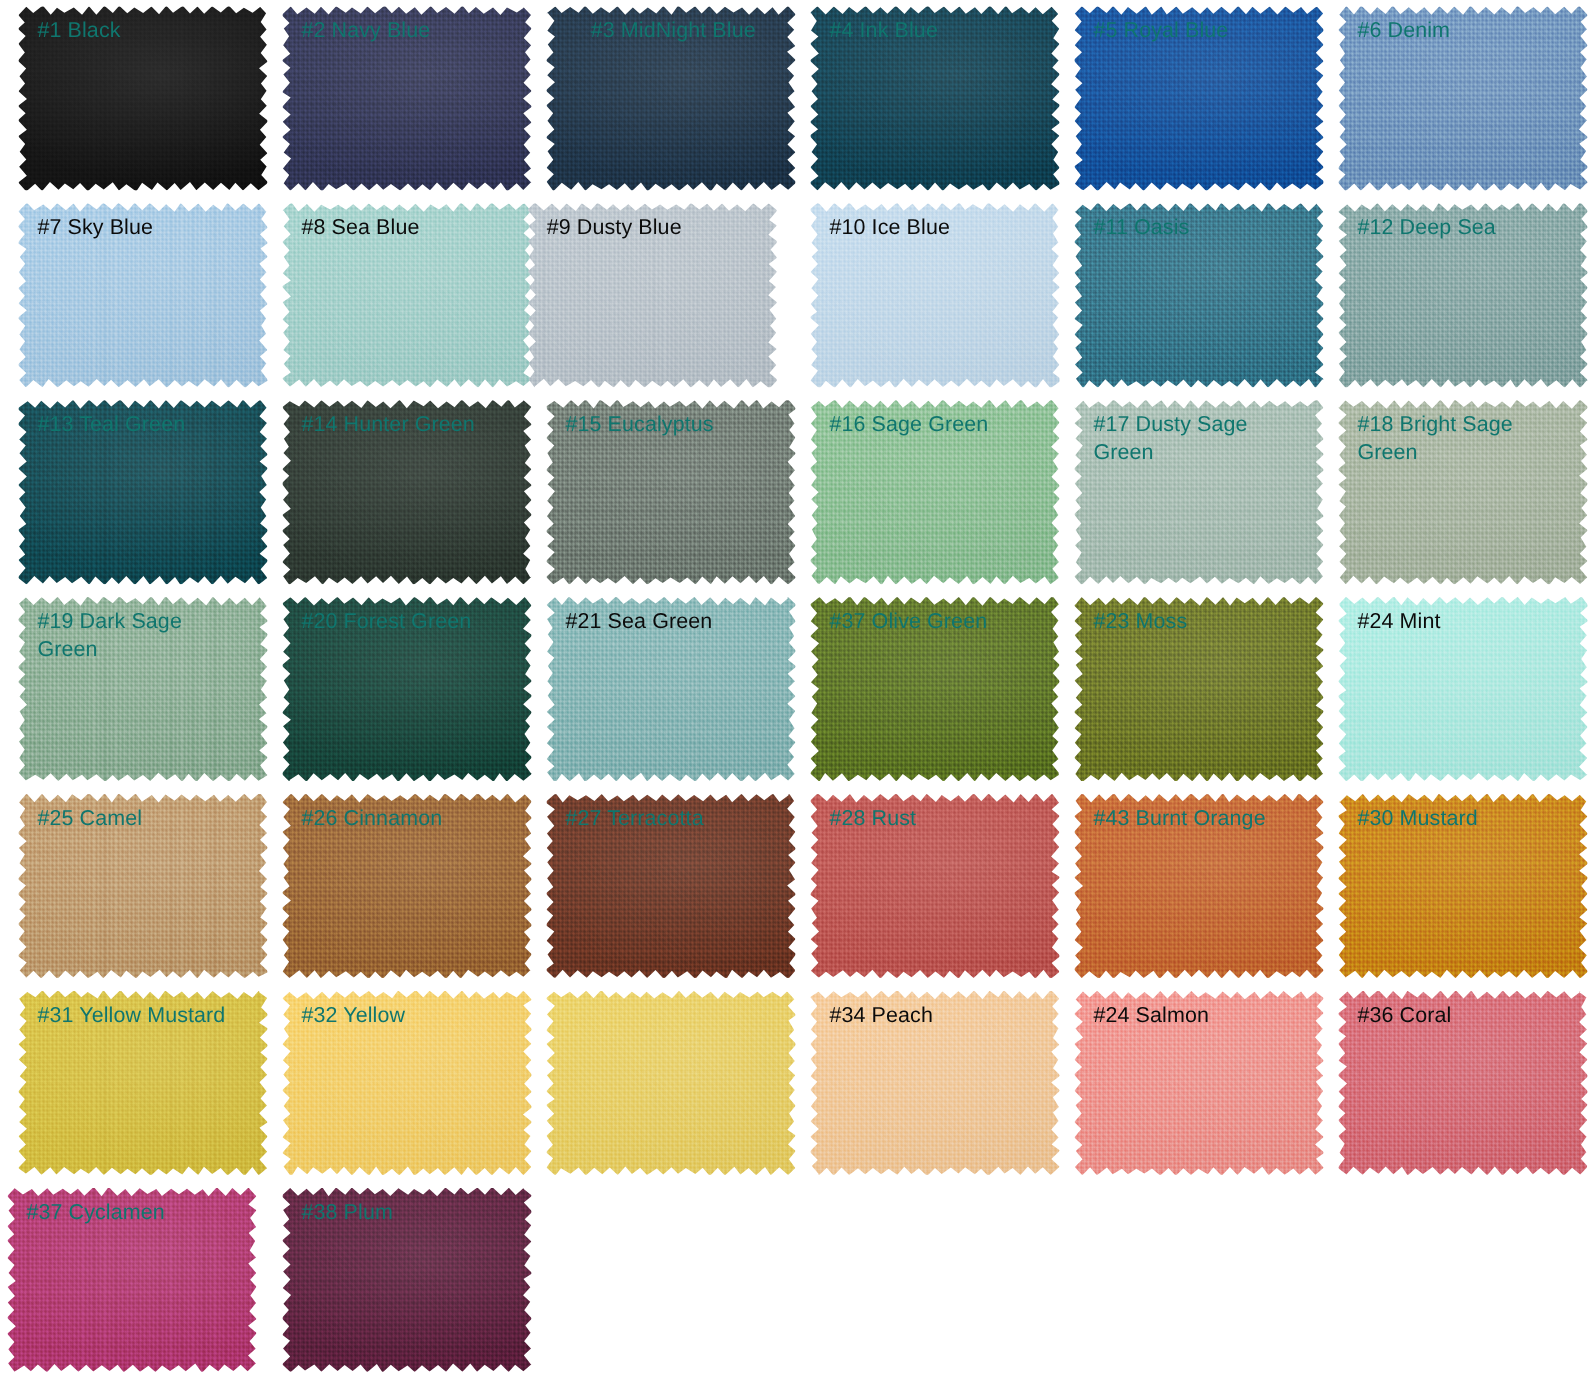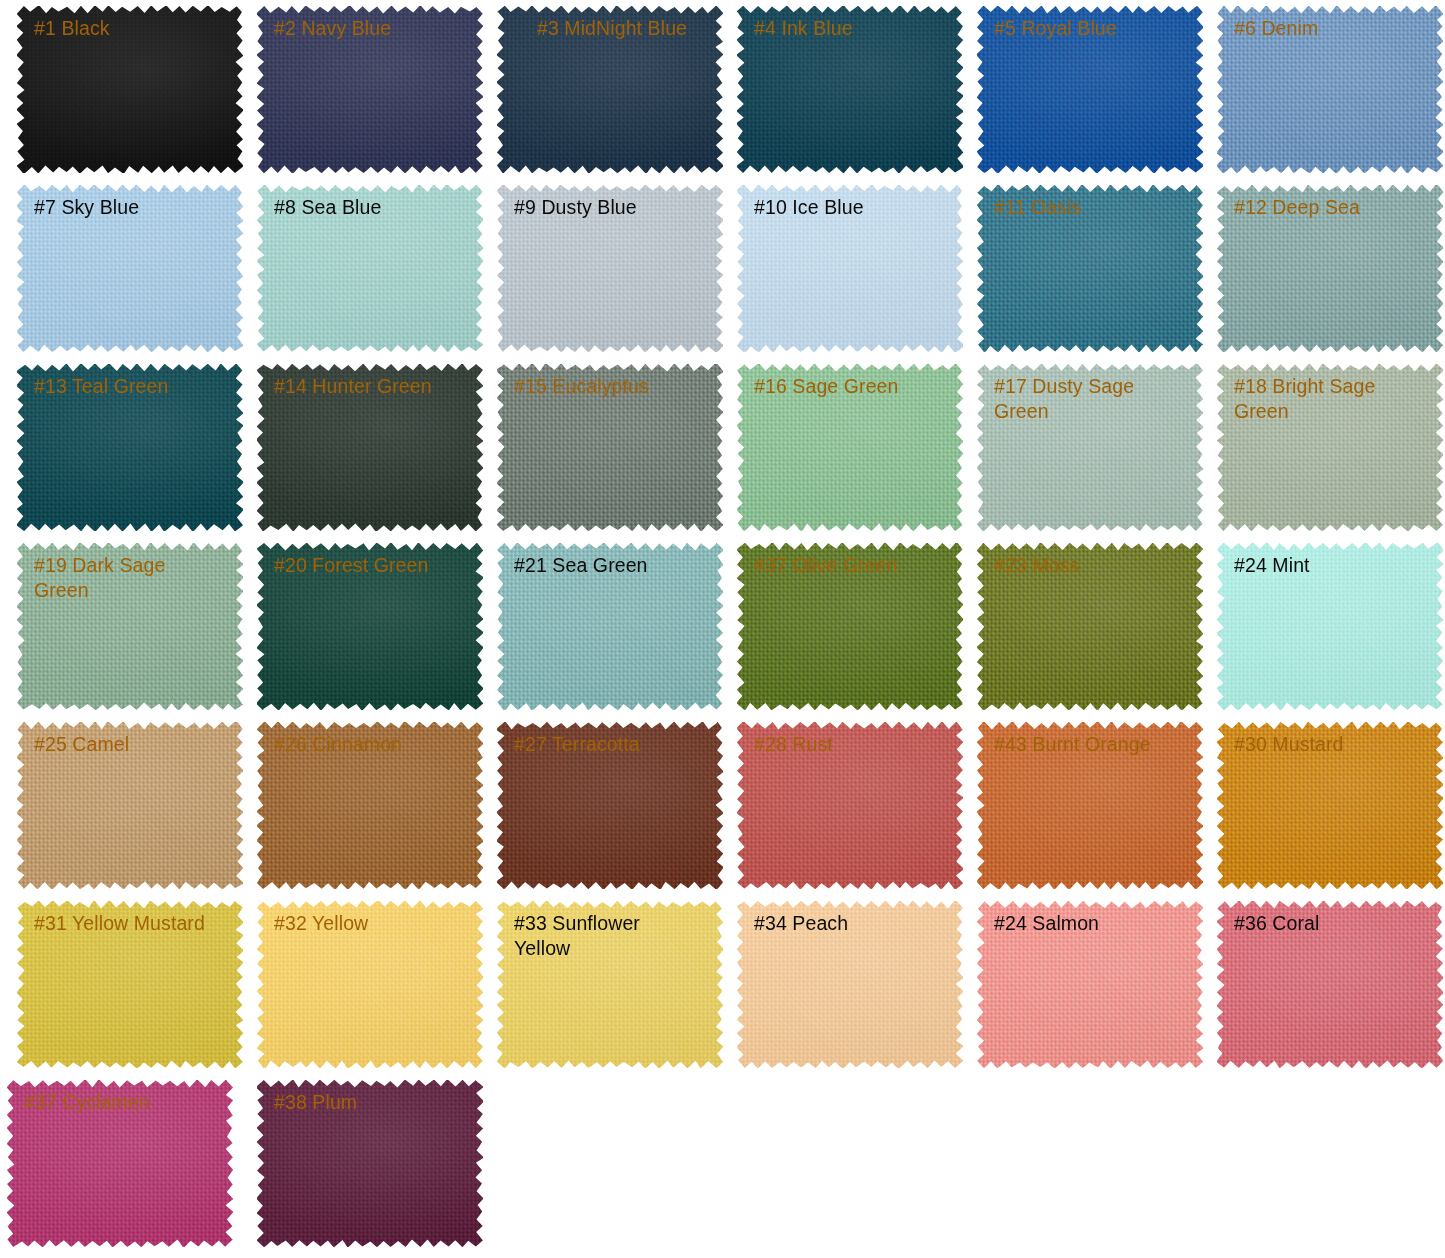--- a/index.html
+++ b/index.html
@@ -78,21 +78,21 @@
     position: absolute;
     left: 17px;
     top: 10px;
     width: 196px;
     font-size: 19.5px;
     line-height: 25px;
     letter-spacing: 0.1px;
     white-space: pre-line;
     z-index: 5;
   }
-  .label-light { color: #a16207; }
+  .label-light { color: #0f766e; }
   .label-dark  { color: #0b0b0b; }
 </style>
 </head>
 <body>
 
 <div id="swatch-grid">
     <div class="swatch" style="left: 17px; top: 6px; width: 226px; height: 167px;">
       <div class="swatch-fabric" style="clip-path: polygon(0.1px 7.4px, 6.9px 0.1px, 13.2px 5.8px, 21.9px -1px, 29.1px 7.3px, 34.8px 1px, 41.5px 5.6px, 50.1px 0.8px, 57.6px 7.3px, 63.9px -0.3px, 70.6px 7.3px, 77.9px -0.7px, 85.6px 5.8px, 91.4px -0.7px, 98.7px 6px, 105.1px 0.8px, 113.1px 5.8px, 120.7px -0.1px, 127.6px 7px, 134.2px -0.8px, 140.3px 5.6px, 149.2px -0.7px, 155.7px 6.3px, 162.5px 0px, 168.6px 6.5px, 175.8px -0.3px, 183.7px 5.4px, 191px -1px, 197.7px 6.1px, 204.7px 1px, 212.6px 5.7px, 219.7px 0.2px, 219.6px 0.3px, 224.9px 6.1px, 220px 13.9px, 225.3px 20.8px, 219.5px 27.3px, 225.6px 34.6px, 220px 42.2px, 226.4px 49.8px, 218.5px 56px, 225.9px 63.1px, 220.2px 69.8px, 225.3px 76.6px, 220.1px 84.2px, 225.5px 90.2px, 218.6px 97.3px, 226.9px 104.1px, 219.3px 111.9px, 225.1px 118.6px, 219.1px 125.7px, 226.1px 133.3px, 219.6px 139.2px, 225.4px 145.3px, 220.5px 153px, 226.6px 159.7px, 225px 161.5px, 218px 166.9px, 211px 160.6px, 203.9px 167.2px, 197px 160.1px, 191.5px 166.7px, 183.9px 160.1px, 176.8px 166.8px, 169.2px 159.9px, 161.5px 166.9px, 155.7px 159.5px, 147.2px 166.7px, 141.8px 160.3px, 134.7px 167.2px, 126.2px 159.8px, 121.1px 166.8px, 112.2px 160.1px, 106.8px 168px, 97.9px 161.4px, 91.1px 167.2px, 85.5px 159.6px, 77.3px 166.2px, 70px 161px, 62.9px 167.8px, 55.8px 160.4px, 49.6px 166.1px, 42px 160.8px, 36.2px 166.4px, 28.4px 159.4px, 21.3px 167.6px, 14.9px 161.1px, 7.3px 167.7px, 5.9px 167px, -0.4px 159.8px, 7.4px 153.8px, 0.4px 145.6px, 6.9px 139.1px, 0.9px 131.9px, 5.9px 124.9px, -0.5px 117.9px, 7.4px 112px, -0.7px 103.4px, 6.3px 96.9px, -0.7px 90.4px, 7.5px 84.1px, -0.2px 76.9px, 5.8px 69.9px, 0.7px 63.3px, 6.8px 56.3px, -0.8px 49.2px, 5.6px 41.8px, -0.3px 33.8px, 6.3px 26.8px, -0.8px 20.2px, 5.5px 14.4px, -0.4px 7.7px);">
         <div class="swatch-color" style="background: rgb(17, 17, 17);"></div>
         <div class="swatch-weave"></div>
@@ -149,21 +149,21 @@
       <div class="swatch-label label-dark">#7 Sky Blue</div>
     </div>
     <div class="swatch" style="left: 257px; top: 185px; width: 226px; height: 167px;">
       <div class="swatch-fabric" style="clip-path: polygon(-0.2px 6.4px, 8px -0.8px, 14.2px 7.3px, 22px 0.4px, 28.8px 7.5px, 35px 1.1px, 43.2px 5.4px, 50.4px 1.1px, 57.6px 5.6px, 64.1px 0.6px, 71.3px 6.6px, 78.2px 0px, 85.5px 6px, 92.1px 1.1px, 99.7px 6.7px, 105.9px 0.9px, 113.6px 6.8px, 120.7px 0.3px, 128.2px 7.5px, 134.4px 0.8px, 142px 5.5px, 148.8px 0.7px, 155.1px 7.5px, 162px -0.9px, 170.6px 7px, 176.6px -0.6px, 183.7px 5.6px, 189.9px -0.9px, 197.3px 5.6px, 205.6px -0.1px, 211.9px 5.9px, 218px 0.7px, 219.8px 0px, 225.8px 6.9px, 218.8px 14.5px, 225.3px 20.9px, 218.9px 27.1px, 226.9px 34.2px, 220.2px 42.5px, 225.4px 48.9px, 219.9px 55.9px, 226.9px 63.3px, 220.1px 68.8px, 226.5px 75.8px, 220px 84.2px, 225.4px 89.6px, 219.4px 97px, 226.4px 103.5px, 220.3px 112.1px, 225.3px 117.9px, 218.5px 124.3px, 225px 132.7px, 218.9px 139.2px, 225.4px 145.1px, 218.7px 154.2px, 226.9px 159.6px, 225.9px 160.1px, 218.8px 166px, 212.1px 161.5px, 204px 166.4px, 197.2px 159.8px, 191px 167.6px, 183.9px 159.8px, 177.6px 167.6px, 169px 159.8px, 161.7px 166.8px, 156.2px 159.7px, 149.3px 166.9px, 140.5px 160.1px, 133.9px 167.2px, 128.1px 161.5px, 121px 166.4px, 113.5px 160.5px, 106.1px 165.9px, 99.5px 160.4px, 91.3px 166.3px, 84.1px 161.4px, 76.8px 166.6px, 70.4px 161.4px, 62.8px 166px, 55.7px 159.8px, 49.2px 166.2px, 43px 161px, 34.9px 166.8px, 28.4px 159.6px, 21px 166.5px, 15px 159.9px, 6.7px 166.3px, 6.1px 166px, -0.5px 159.1px, 7.5px 153.5px, 0.9px 145.9px, 7.1px 138.6px, 0.6px 133.2px, 6.5px 125.4px, 0.4px 117.4px, 5.8px 111px, -0.2px 105.5px, 6.2px 98.3px, -0.1px 89.7px, 7.5px 84.5px, -0.8px 75.5px, 7.4px 70.1px, 0px 63.3px, 6.2px 56.4px, 1px 48.5px, 6.2px 42.5px, -0.4px 35px, 7.3px 27.9px, 0.9px 20.7px, 6.3px 14.4px, 1px 6.8px);">
         <div class="swatch-color" style="background: rgb(164, 211, 205);"></div>
         <div class="swatch-weave"></div>
         <div class="swatch-sheen"></div>
       </div>
       <div class="swatch-label label-dark">#8 Sea Blue</div>
     </div>
-    <div class="swatch" style="left: 497px; top: 185px; width: 226px; height: 167px;">
+    <div class="swatch" style="left: 480px; top: 185px; width: 226px; height: 167px;">
       <div class="swatch-fabric" style="clip-path: polygon(-0.6px 6px, 6.2px -0.9px, 14.3px 6.3px, 21.7px 0px, 28.8px 6.6px, 35.1px 0.1px, 43.4px 6.9px, 48.9px -0.2px, 57.3px 6px, 63.2px -0.6px, 71.7px 5.6px, 77.3px 0.7px, 83.9px 6.4px, 91.2px 0.7px, 97.9px 6.7px, 106.3px 0.3px, 112.7px 5.4px, 120.1px 1px, 126.7px 5.7px, 134.7px 1px, 142.2px 5.7px, 148.1px -0.4px, 155.7px 5.4px, 162.9px 0.2px, 169px 6.5px, 176.4px 0px, 182.7px 6.6px, 190.1px 1px, 197.5px 7.1px, 204.8px -0.2px, 212.1px 5.6px, 219.9px -0.8px, 218.9px -0.1px, 226.6px 6.4px, 219.2px 14.9px, 226.2px 19.9px, 218.5px 28.3px, 227.1px 34.8px, 220.5px 41.9px, 226.5px 49.4px, 218.8px 54.9px, 226.4px 62.1px, 218.9px 70.5px, 225.4px 76px, 218.4px 83.5px, 226.6px 90.1px, 219.5px 96.6px, 225.7px 104.7px, 220.1px 111.2px, 225.6px 117.5px, 218.5px 126.3px, 226.1px 132.3px, 218.5px 139.2px, 225.7px 146.9px, 219.4px 154px, 227px 160.5px, 226.4px 160.8px, 219.5px 168.1px, 211.6px 161.6px, 204.4px 167.3px, 198.5px 159.5px, 191.2px 167.4px, 183.8px 159.7px, 175.5px 166.8px, 169px 159.8px, 163.3px 167.1px, 155.7px 160.4px, 148px 167.6px, 141.2px 159.8px, 133.1px 166.9px, 126.8px 161.1px, 120.7px 166.6px, 113px 161.2px, 106px 167.2px, 97.8px 160.2px, 91.7px 167.7px, 84.3px 160.4px, 77.9px 167.3px, 69.8px 161.2px, 64.4px 167.7px, 57.3px 160.4px, 50.3px 166.2px, 42.8px 161.4px, 34.4px 166.2px, 27.5px 159.6px, 20.3px 166.1px, 14.4px 159.4px, 6.3px 166.1px, 6.2px 167.5px, 0.8px 160px, 5.9px 152.8px, 0.7px 145.3px, 5.5px 139.8px, 0.6px 131.8px, 7.2px 125.5px, 0.2px 117.9px, 5.6px 110.8px, 0.5px 104.5px, 7.1px 97.2px, 0px 90.5px, 7.2px 83px, 1px 76.2px, 6.1px 69.5px, -0.1px 61.7px, 6.4px 55.8px, 0.9px 48.4px, 5.4px 41.3px, 0.2px 34.3px, 6.8px 28px, 0.5px 20.5px, 7.1px 14.7px, 0.6px 6.9px);">
         <div class="swatch-color" style="background: rgb(188, 198, 206);"></div>
         <div class="swatch-weave"></div>
         <div class="swatch-sheen"></div>
       </div>
       <div class="swatch-label label-dark">#9 Dusty Blue</div>
     </div>
     <div class="swatch" style="left: 737px; top: 185px; width: 226px; height: 167px;">
       <div class="swatch-fabric" style="clip-path: polygon(-0.9px 5.5px, 6.7px -1px, 14.4px 7.5px, 21.4px -0.5px, 28.8px 5.7px, 35.1px -0.8px, 41.4px 6.3px, 49.6px 0.8px, 56.9px 6.3px, 64.4px 0.5px, 69.9px 6.7px, 78.5px -0.8px, 84.5px 6.7px, 92.6px 0.3px, 98.4px 6.8px, 106.7px -0.3px, 114.1px 6.2px, 119.5px -0.5px, 127.4px 6.1px, 135px -0.9px, 140.3px 6px, 147.4px 0.7px, 156.2px 5.6px, 161.5px -0.9px, 169.6px 5.9px, 176.2px 0.6px, 184px 7.6px, 190.2px 0.7px, 197.8px 6.4px, 204px -0.4px, 212.3px 7.6px, 219.7px -0.1px, 220.2px -0.1px, 225.2px 5.9px, 219.7px 13.1px, 225px 21.2px, 220.3px 27.3px, 225.1px 35.4px, 218.7px 41.3px, 225.5px 47.7px, 219.9px 56.2px, 225.9px 63.1px, 219.8px 70.1px, 226.5px 76.2px, 219.1px 82.9px, 225.7px 90.7px, 219.6px 98.5px, 225px 103.7px, 220px 110.3px, 226px 119.2px, 220.6px 126.1px, 225px 131.9px, 220.2px 139.2px, 226px 146.6px, 220px 153.9px, 227px 159.2px, 226.8px 161.5px, 218px 167.9px, 211.2px 159.5px, 204.7px 168.1px, 197.6px 161.3px, 191.4px 167.3px, 183.8px 159.7px, 175.6px 166px, 169px 159.8px, 162.7px 167.4px, 155.1px 161px, 149px 166.1px, 142px 159.4px, 134.6px 166.6px, 127.7px 160.8px, 120.3px 166.9px, 112.6px 159.7px, 105.9px 166.2px, 98.4px 160.1px, 92px 166.9px, 84.4px 159.4px, 76.9px 168px, 71.4px 160.9px, 63.8px 167.1px, 56.6px 160.9px, 49.3px 166.2px, 42.7px 159.5px, 36.1px 167.8px, 28.7px 159.7px, 21.8px 167.8px, 13.8px 161.2px, 8.1px 168.1px, 6.2px 166.7px, -0.2px 160.8px, 6.6px 152.1px, 0.4px 146.9px, 6.2px 138.8px, 0.6px 132.6px, 5.7px 125.6px, 0px 118.5px, 7.5px 110.7px, -1px 103.5px, 5.8px 98.3px, 0px 91.4px, 6.9px 83.7px, 0.6px 77px, 7px 68.9px, -0.2px 62.3px, 6.6px 55.1px, 0.9px 48.3px, 6.8px 42.4px, 0.8px 35.7px, 6.3px 28.2px, 0.2px 20.2px, 5.6px 12.8px, 0.2px 7.1px);">
         <div class="swatch-color" style="background: rgb(196, 220, 238);"></div>
@@ -350,22 +350,20 @@
         <div class="swatch-sheen"></div>
       </div>
       <div class="swatch-label label-light">#32 Yellow</div>
     </div>
     <div class="swatch" style="left: 497px; top: 901px; width: 226px; height: 167px;">
       <div class="swatch-fabric" style="clip-path: polygon(-0.4px 6.2px, 6.6px 0.7px, 13.2px 5.6px, 21px 0.6px, 27.9px 6.6px, 35.9px -0.4px, 42.6px 6.5px, 49.6px -1px, 56.3px 6.3px, 63.1px 0.9px, 70.3px 6.9px, 77.4px 0.5px, 85.1px 6px, 90.8px 0.5px, 97.8px 6.7px, 105.3px 1.1px, 113.9px 6.6px, 120.3px -0.3px, 126.4px 6.2px, 133.8px -0.1px, 141.4px 6.1px, 149.1px 0.5px, 155.7px 7.2px, 161.7px 0.6px, 169.9px 6.3px, 175.8px 0.9px, 184.2px 5.8px, 191.7px 0.5px, 197.2px 5.7px, 205.2px 0.6px, 212.9px 5.5px, 218.2px 0.7px, 219px 0.9px, 225.1px 7.4px, 219.2px 13.3px, 226.7px 21.8px, 219.8px 26.8px, 225px 35.4px, 220px 41px, 227.1px 48.3px, 219.8px 56.2px, 225.5px 63.6px, 219.3px 70.6px, 225.9px 76.5px, 220.1px 83.7px, 225.5px 89.9px, 220.1px 97px, 226.3px 104.3px, 220.4px 111.3px, 224.9px 118.5px, 218.8px 126.1px, 226.4px 131.3px, 219.4px 139.4px, 226.4px 145.4px, 220.2px 152.8px, 225.8px 160.6px, 226px 160.9px, 219.5px 167.2px, 211.4px 160.1px, 203.7px 167.5px, 198.5px 159.8px, 190.4px 167.4px, 183.6px 160.8px, 176.1px 166.8px, 170.6px 159.7px, 162px 167.7px, 155.5px 160.7px, 148.3px 168.1px, 141.8px 160.5px, 135.1px 166.2px, 126.5px 160.8px, 119.4px 166.1px, 113.4px 160.2px, 105.9px 166.8px, 100px 161.3px, 91.2px 167.1px, 85px 160.7px, 77.5px 166.3px, 71.5px 159.5px, 64.6px 167.1px, 57.3px 160.3px, 50.5px 166.4px, 43.2px 160.7px, 35.5px 167.7px, 29px 160.3px, 21.5px 166.1px, 13px 161.1px, 7.7px 167.8px, 6.8px 166.7px, -0.2px 160.4px, 5.8px 152px, -0.7px 146.6px, 5.7px 139.6px, -0.3px 131.4px, 6.7px 125.3px, 0px 117.9px, 6.8px 111.6px, -0.6px 103.5px, 7.3px 98.1px, -0.4px 91px, 6.3px 84px, 0.2px 76.6px, 7.1px 70.3px, 0px 63.4px, 7.4px 56.2px, -0.3px 48.2px, 7.1px 42.2px, -0.5px 35.6px, 6.2px 27.5px, 0.2px 21.3px, 7.5px 13.3px, -0.8px 6.8px);">
         <div class="swatch-color" style="background: rgb(236, 210, 100);"></div>
         <div class="swatch-weave"></div>
         <div class="swatch-sheen"></div>
       </div>
-      <div class="swatch-label label-dark">#33 Sunflower
-Yellow</div>
     </div>
     <div class="swatch" style="left: 737px; top: 901px; width: 226px; height: 167px;">
       <div class="swatch-fabric" style="clip-path: polygon(-0.8px 5.7px, 7.1px 0.6px, 13.4px 6.8px, 20.7px 0.1px, 27.8px 5.7px, 35.9px 0.9px, 42.9px 5.8px, 50.2px 0px, 56px 6.7px, 64.3px -0.3px, 70.7px 5.8px, 78.7px -0.9px, 85.8px 6.4px, 92.1px 0.1px, 98.2px 6.8px, 105.7px 0.5px, 113px 7.4px, 119.7px 0.3px, 127.1px 6.6px, 134.2px 0.1px, 141.6px 6.3px, 148.4px -0.6px, 156.2px 7.3px, 162.6px -0.4px, 170.5px 5.7px, 175.6px -0.7px, 183.3px 6.8px, 189.6px 0.2px, 197.4px 7.2px, 204.4px 0.4px, 210.9px 7.4px, 218px -0.8px, 220.3px 0.8px, 225.9px 6.9px, 219.6px 13.7px, 225.4px 20.9px, 219.4px 28px, 225.2px 33.8px, 220.3px 42.6px, 226px 48.8px, 218.7px 55.2px, 225px 62.3px, 220.3px 70.1px, 227px 76.7px, 218.6px 83px, 226.8px 90.4px, 220.2px 96.6px, 225.6px 105.4px, 220.3px 110.4px, 225.3px 118px, 218.7px 125.9px, 225.3px 133.1px, 219px 139.4px, 226.7px 145px, 218.7px 152.6px, 225.9px 159.3px, 226.5px 159.4px, 218.1px 167.1px, 211px 160.2px, 204.1px 166.1px, 197.5px 159.4px, 190.6px 167.2px, 183.6px 160.8px, 176.2px 165.9px, 170.6px 159.7px, 161.4px 168px, 154.9px 161.4px, 149.2px 166.6px, 140.4px 160.2px, 134.3px 165.9px, 127.4px 160.4px, 119.1px 166.3px, 113px 160.9px, 105.8px 168px, 98.3px 161.1px, 91.6px 166.3px, 85.1px 159.7px, 78.7px 167px, 70.9px 161.5px, 64px 166.5px, 56.6px 160.8px, 49.5px 166.4px, 43px 161.1px, 35px 167.1px, 28px 160.3px, 20.9px 167.8px, 14.6px 160.7px, 7.3px 167.6px, 6.9px 165.9px, 1px 159px, 6.5px 153.6px, -0.9px 146px, 6.3px 138.6px, -0.4px 132.3px, 7.5px 125.4px, -0.2px 118.4px, 6.5px 111.4px, 0.1px 104.7px, 6.1px 97px, -0.3px 89.6px, 6px 82.5px, -0.2px 77.3px, 5.8px 69.7px, -0.1px 61.8px, 5.5px 55.6px, -0.4px 48.1px, 6.2px 41.1px, 0.1px 34.9px, 5.7px 27.7px, -0.2px 21.1px, 6px 13.6px, 1px 7px);">
         <div class="swatch-color" style="background: rgb(246, 203, 154);"></div>
         <div class="swatch-weave"></div>
         <div class="swatch-sheen"></div>
       </div>
       <div class="swatch-label label-dark">#34 Peach</div>
     </div>
     <div class="swatch" style="left: 977px; top: 901px; width: 226px; height: 167px;">

